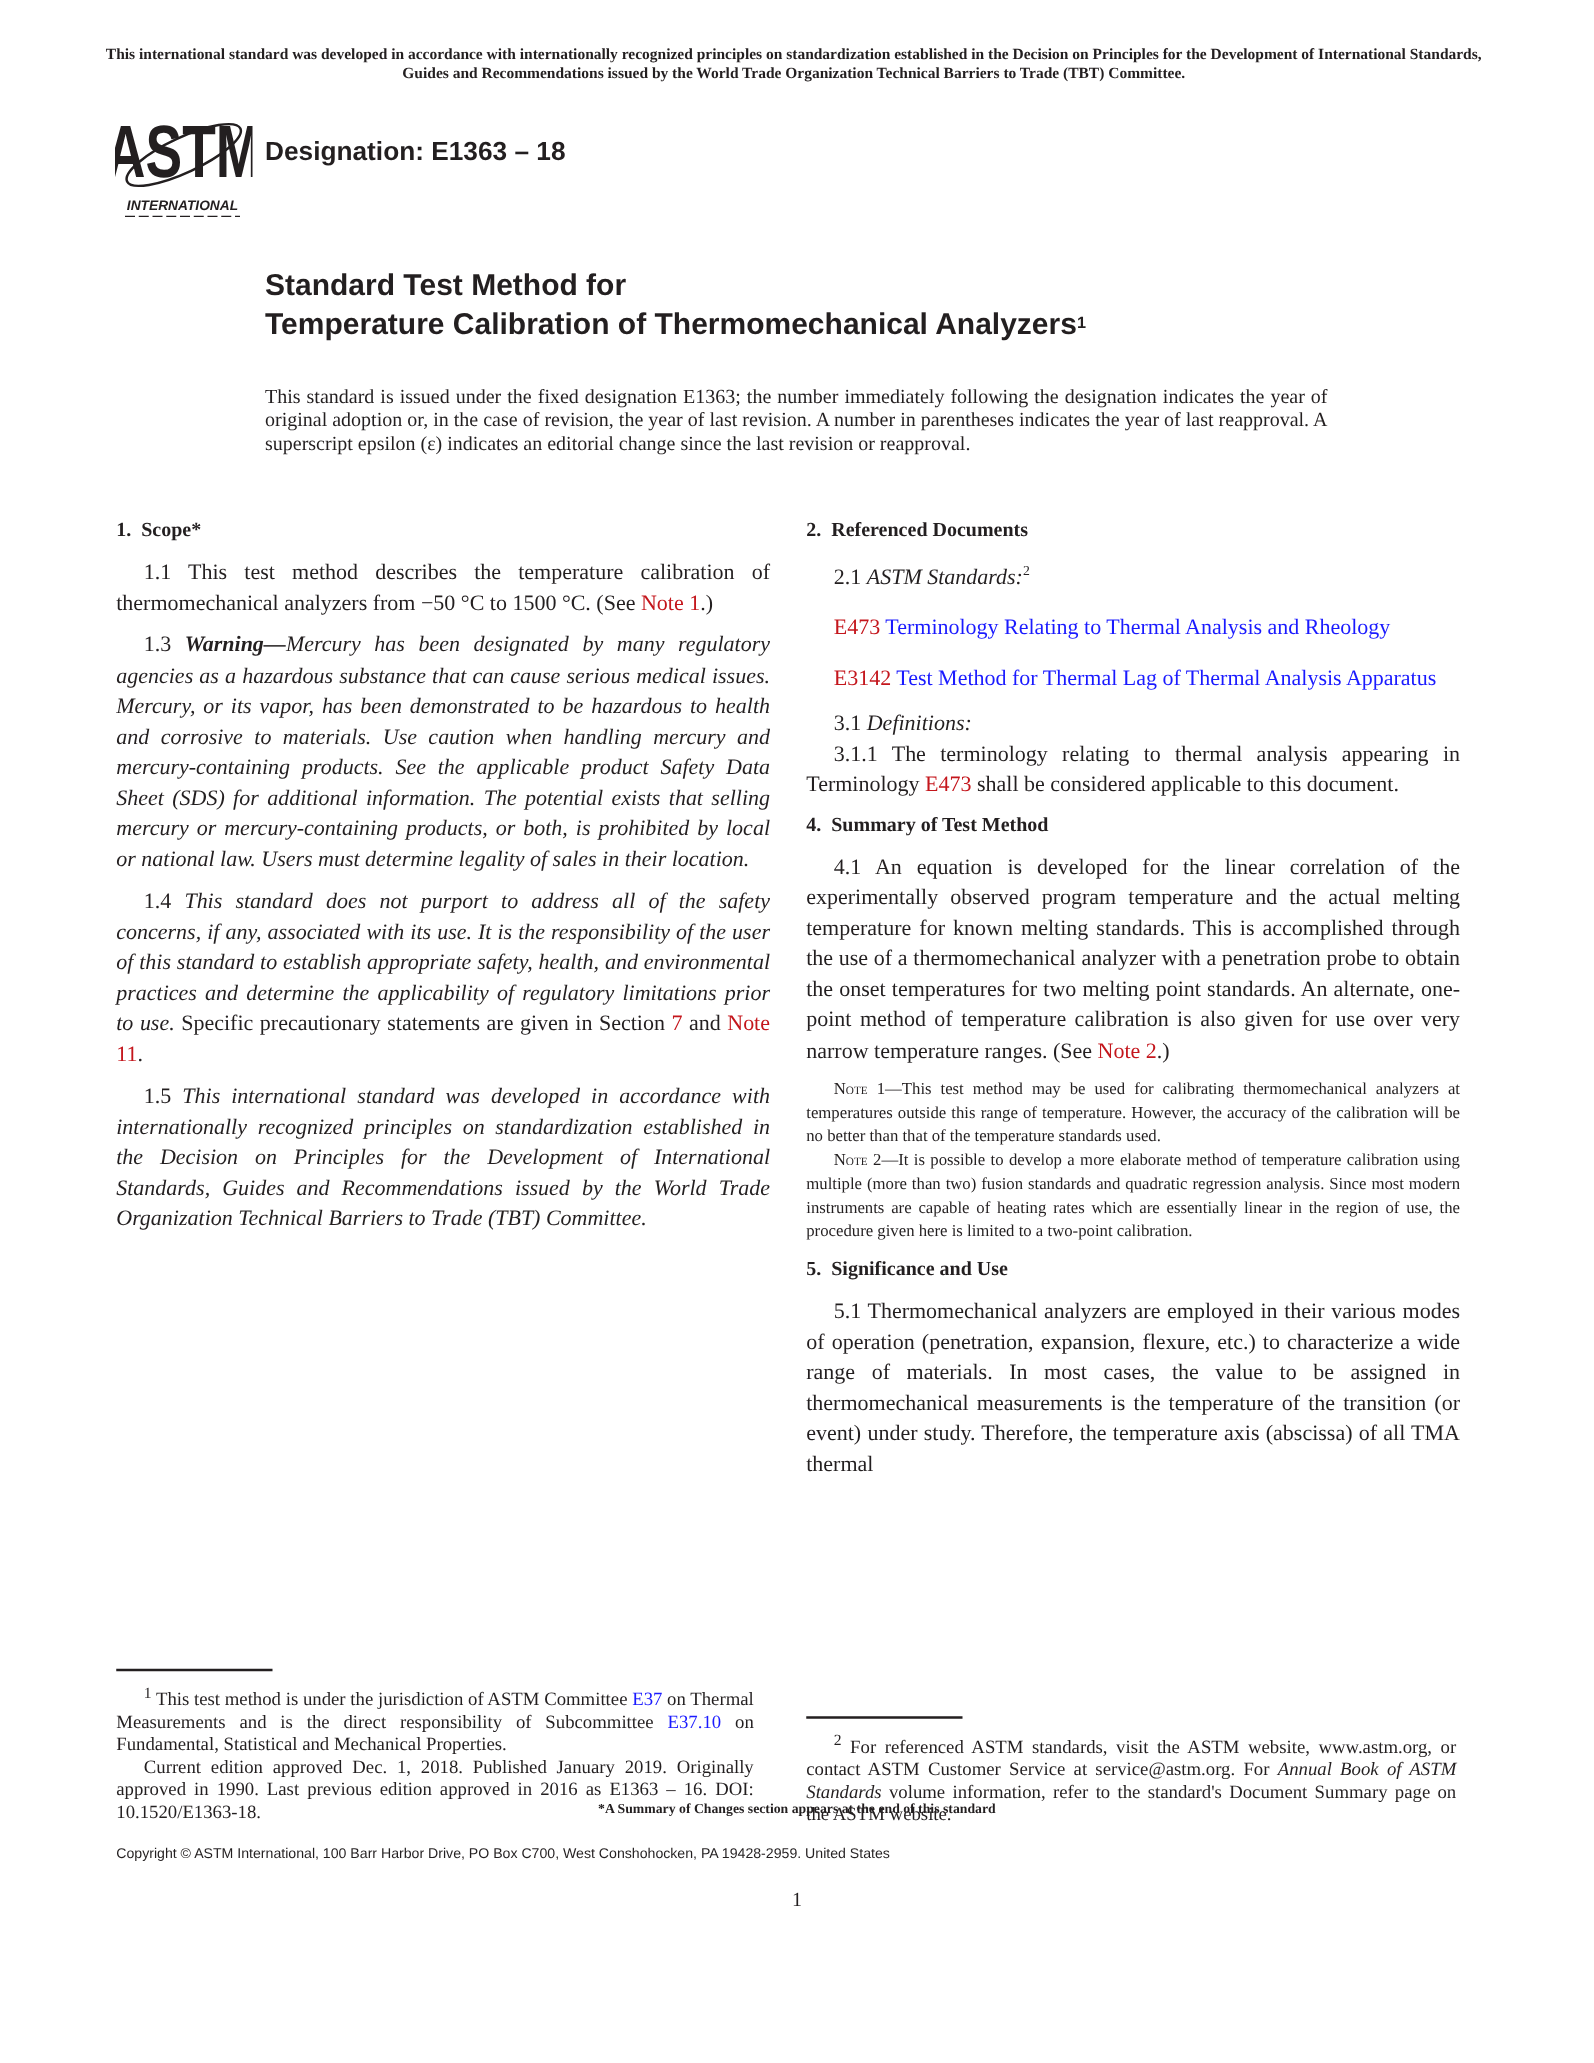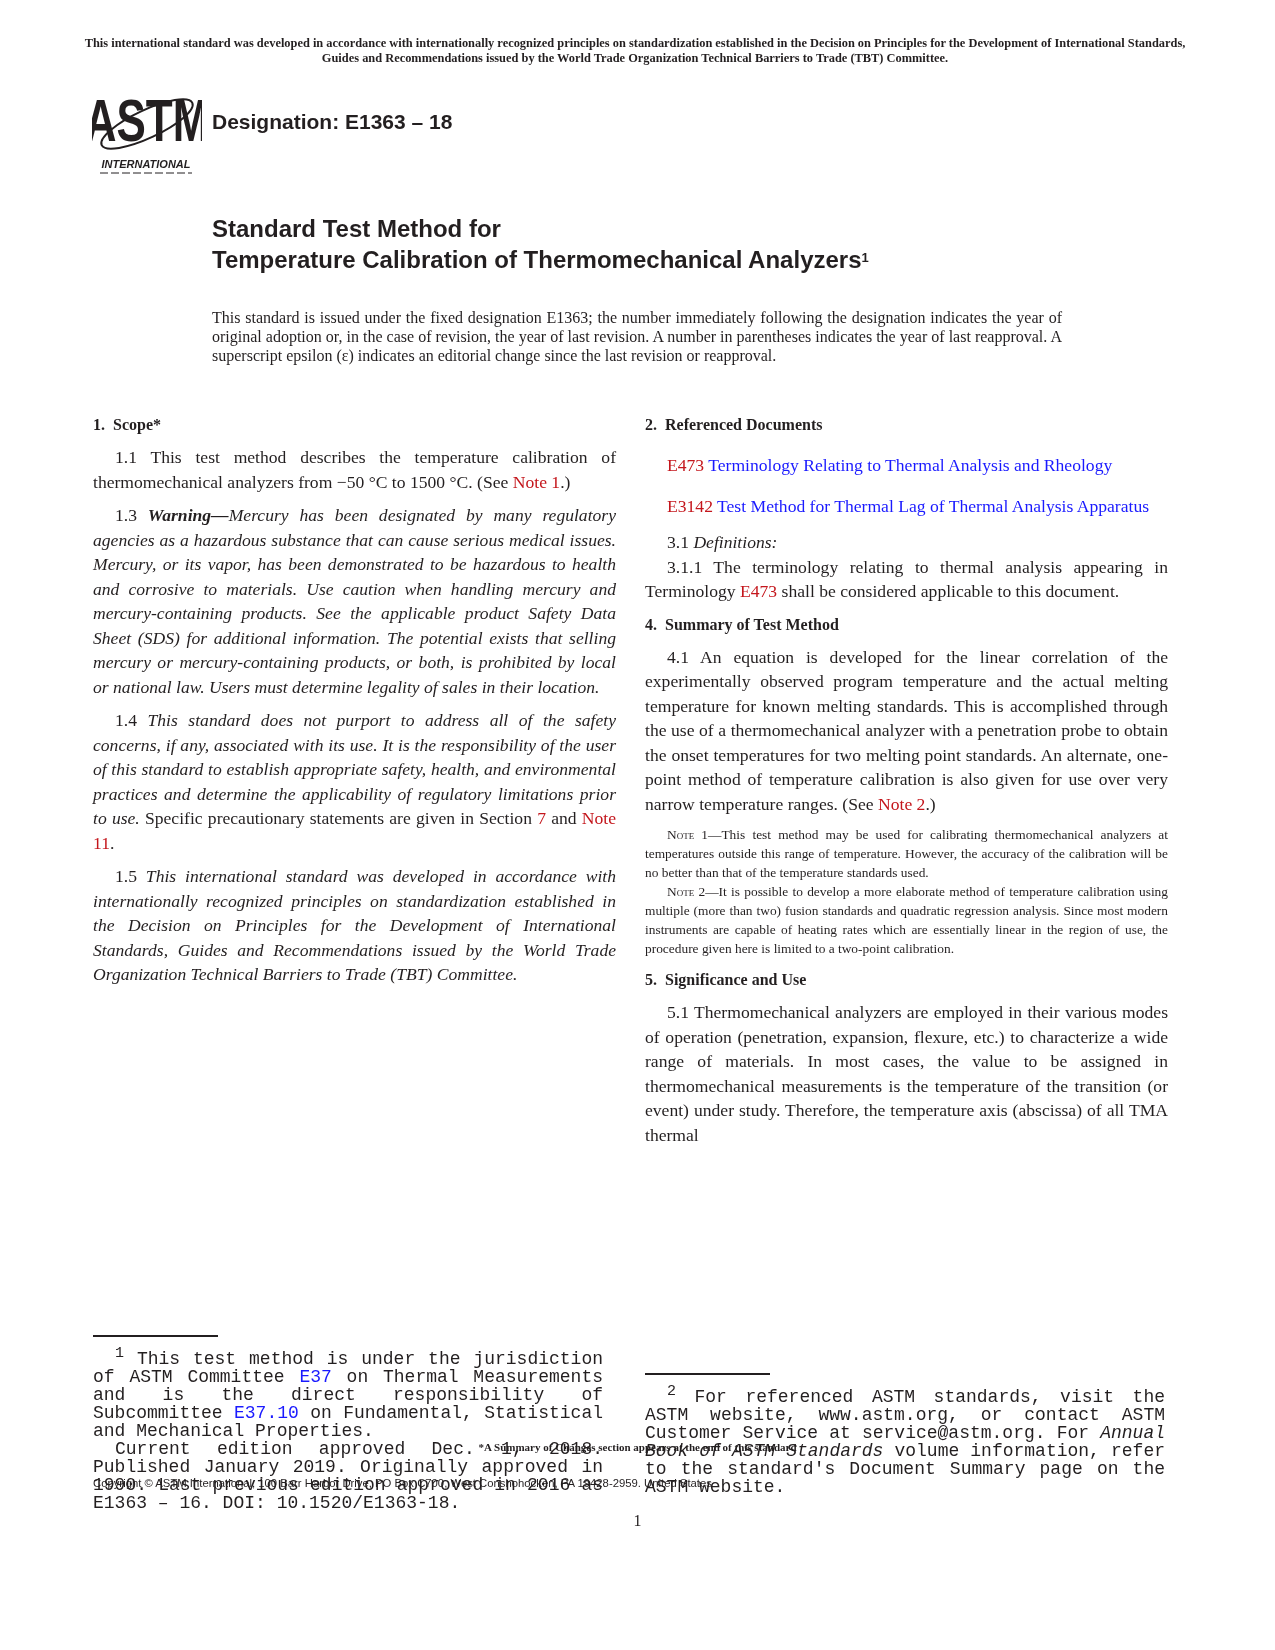--- a/index.html
+++ b/index.html
@@ -18,21 +18,21 @@
   h2.sec .num { margin-right: 8px; }
   p.par { margin: 0 0 9px 0; text-align: justify; text-indent: 22px; }
   .it { font-style: italic; }
   .bolditalic { font-weight: bold; font-style: italic; }
   .red { color: #c4161c; }
   .blue { color: #1a1aff; }
   .ref { padding-left: 22px; text-indent: -22px; margin: 16px; margin-left: 22px; }
   .note { font-size: 13.4px; line-height: 19px; text-align: justify; text-indent: 22px; margin: 0; }
   .smallcaps { font-variant: small-caps; }
   .rule { height: 2px; background: #231f20; }
-  .fn { font-size: 18px; line-height: 18px; text-align: justify; font-family: Liberation Mono, monospace; }
+  .fn { font-size: 15px; line-height: 18px; text-align: justify; }
   .fn p { margin: 0; text-indent: 22px; }
   .summary-note { left: 0; width: 1275px; top: 1441px; text-align: center; font-weight: bold; font-size: 11px; }
   .copyright { left: 93px; top: 1477px; font-family: "Liberation Sans", sans-serif; font-size: 11.3px; }
   .page-num { left: 0; width: 1275px; top: 1512px; text-align: center; font-size: 16px; }
 </style>
 </head>
 <body>
 
 <div class="abs top-notice">This international standard was developed in accordance with internationally recognized principles on standardization established in the Decision on Principles for the Development of International Standards, Guides and Recommendations issued by the World Trade Organization Technical Barriers to Trade (TBT) Committee.</div>
 
@@ -65,20 +65,21 @@
 <div class="abs" style="left:93px; top:1335px; width:125px;">
     <div class="rule"></div>
   </div>
 <div class="abs fn" style="left:93px; top:1345px; width:510px;">
   <p><sup>1</sup><span> This test method is under the jurisdiction of ASTM Committee </span><span class="blue">E37</span><span> on Thermal Measurements and is the direct responsibility of Subcommittee </span><span class="blue">E37.10</span><span> on Fundamental, Statistical and Mechanical Properties.</span></p>
   <p>Current edition approved Dec. 1, 2018. Published January 2019. Originally approved in 1990. Last previous edition approved in 2016 as E1363 – 16. DOI: 10.1520/E1363-18.</p>
 </div>
 
 <div class="abs col col-right">
   <h2 class="sec"><span class="num">2.</span><span>Referenced Documents</span></h2>
+  <p class="par" style="margin-bottom:0"><span>2.1 </span><span class="it">ASTM Standards:</span><sup style="font-size:11px">2</sup></p>
   <p class="ref" style="text-align:justify"><span class="red">E473</span> <span class="blue">Terminology Relating to Thermal Analysis and Rheology</span></p>
   <p class="ref" style="margin-bottom:12px"><span class="red">E3142</span> <span class="blue">Test Method for Thermal Lag of Thermal Analysis Apparatus</span></p>
 
   <p class="par" style="margin-bottom:0"><span>3.1 </span><span class="it">Definitions:</span></p>
   <p class="par"><span>3.1.1 The terminology relating to thermal analysis appearing in Terminology </span><span class="red">E473</span><span> shall be considered applicable to this document.</span></p>
 
   <h2 class="sec"><span class="num">4.</span><span>Summary of Test Method</span></h2>
   <p class="par"><span>4.1 An equation is developed for the linear correlation of the experimentally observed program temperature and the actual melting temperature for known melting standards. This is accomplished through the use of a thermomechanical analyzer with a penetration probe to obtain the onset temperatures for two melting point standards. An alternate, one-point method of temperature calibration is also given for use over very narrow temperature ranges. (See </span><span class="red">Note 2</span><span>.)</span></p>
   <p class="note"><span class="smallcaps">Note 1</span><span>—This test method may be used for calibrating thermomechanical analyzers at temperatures outside this range of temperature. However, the accuracy of the calibration will be no better than that of the temperature standards used.</span></p>
   <p class="note" style="margin-bottom:10px"><span class="smallcaps">Note 2</span><span>—It is possible to develop a more elaborate method of temperature calibration using multiple (more than two) fusion standards and quadratic regression analysis. Since most modern instruments are capable of heating rates which are essentially linear in the region of use, the procedure given here is limited to a two-point calibration.</span></p>

